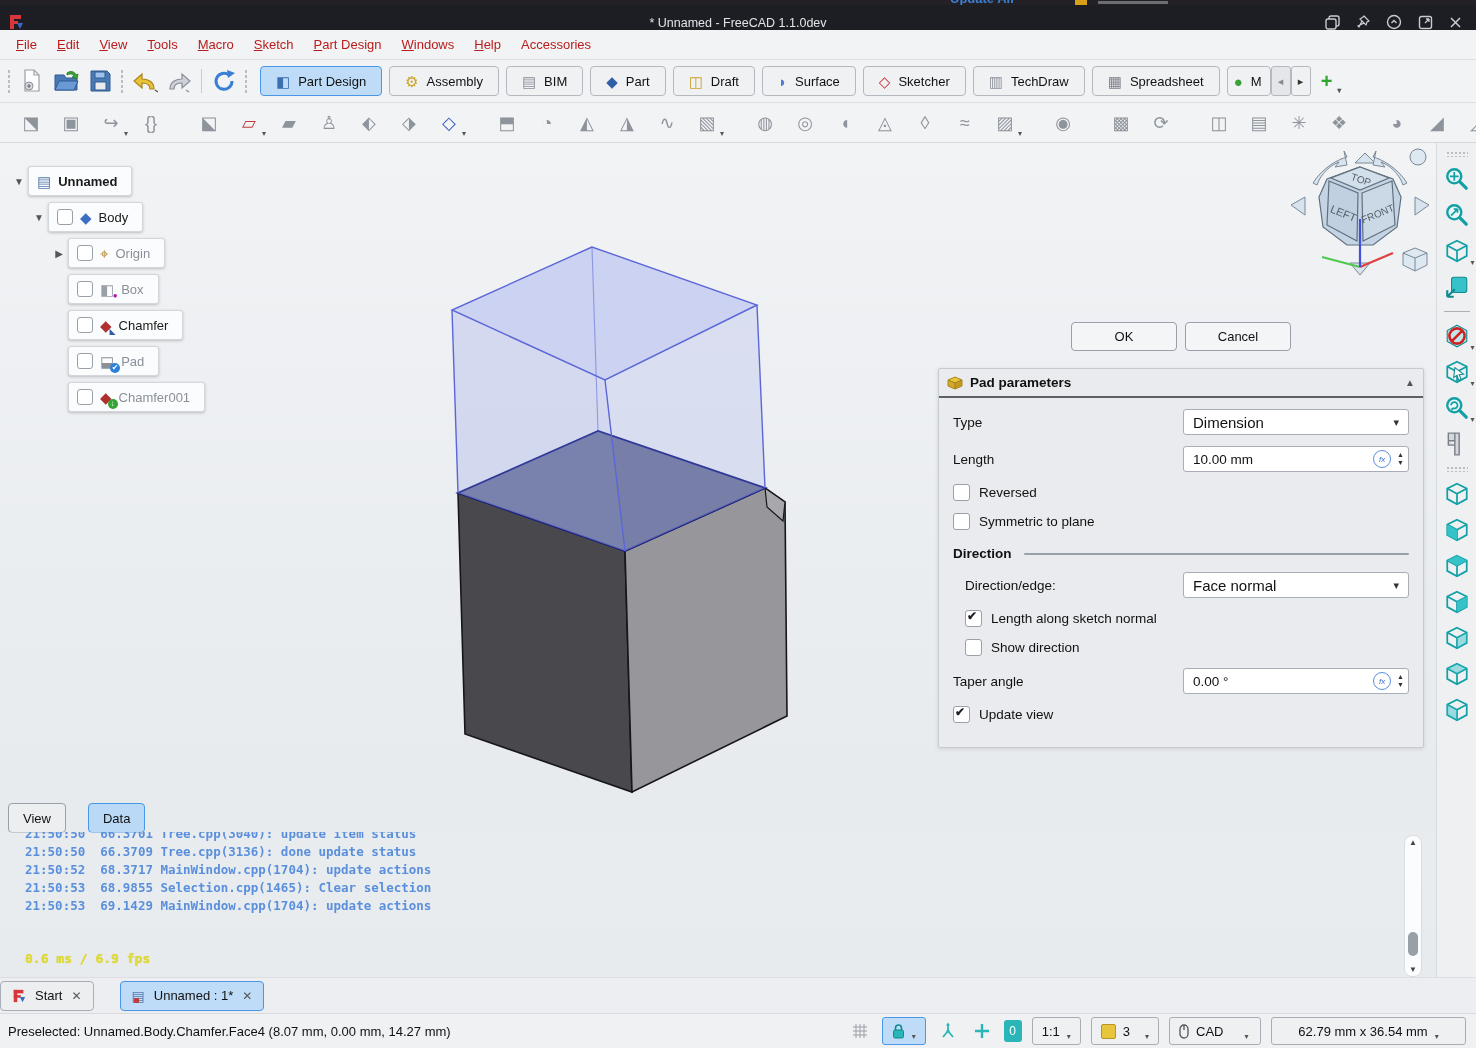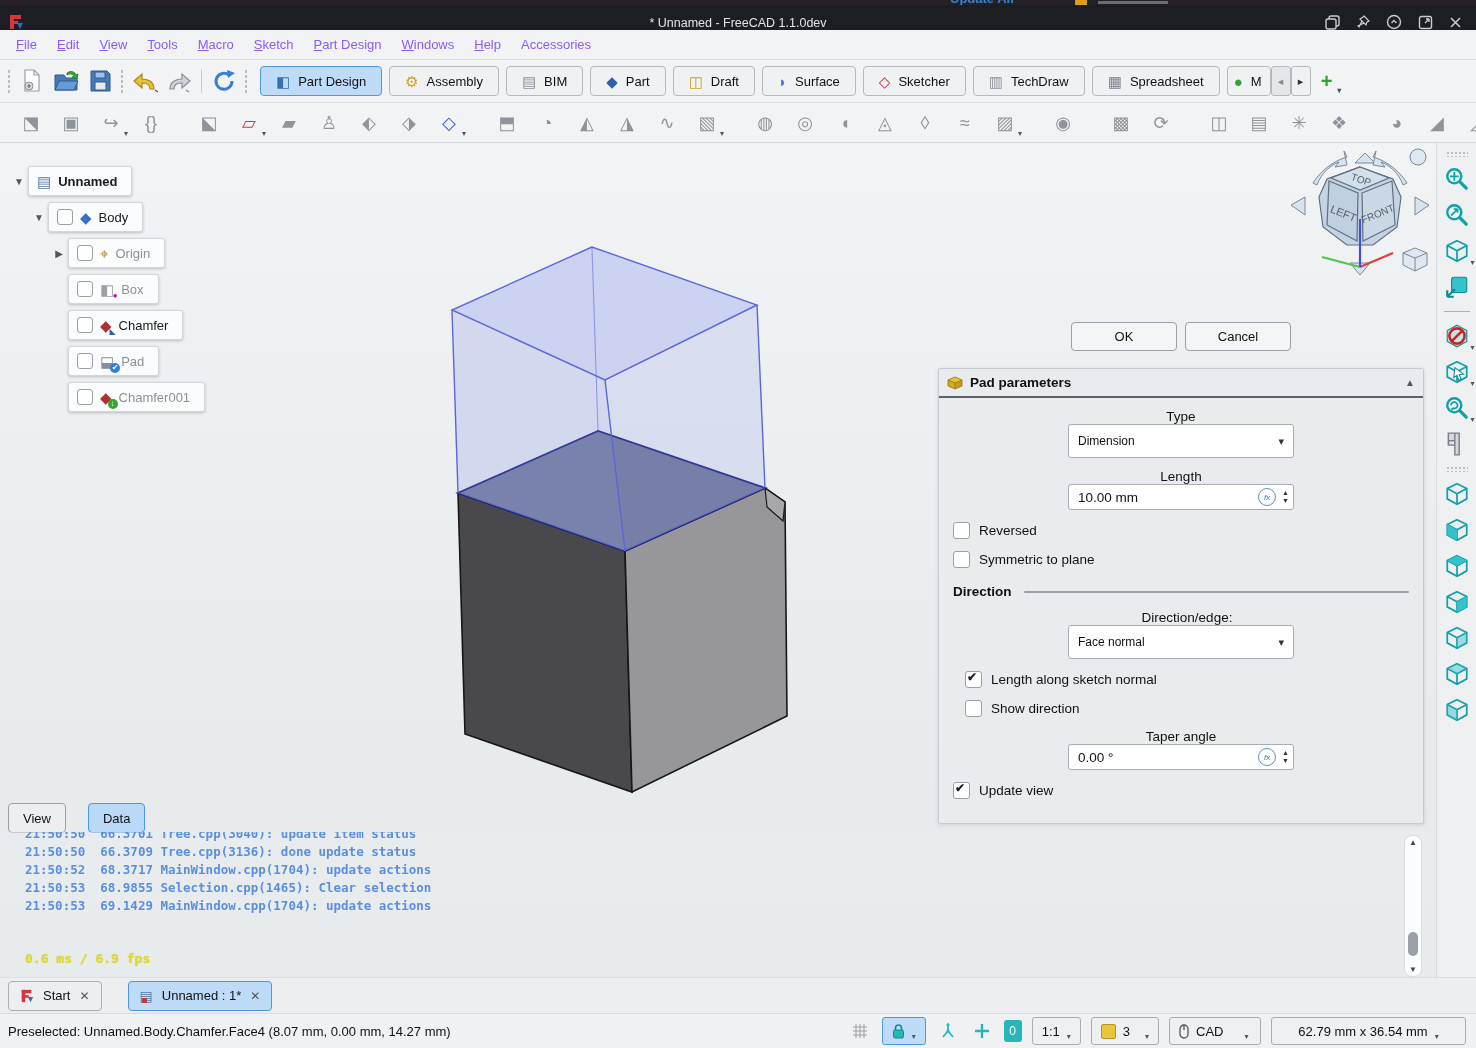--- a/index.html
+++ b/index.html
@@ -18,21 +18,21 @@
   #title-text{position:absolute;left:0;right:0;text-align:center;font-size:12.5px;color:#e2e4e8;}
   #win-controls{margin-left:auto;display:flex;align-items:center;gap:16px;padding-right:14px;z-index:2;}
   #win-controls svg{display:block;}
 
   .fc-logo{position:relative;display:inline-block;width:16px;height:16px;}
   .fc-logo svg{display:block;}
 
   
   #menubar{top:30px;left:0;width:1476px;height:30px;background:#f2f3f5;border-bottom:1px solid #dcdee1;
     display:flex;align-items:center;padding-left:6px;box-sizing:border-box;}
-  .mi{display:inline-block;padding:4px 10px;font-size:13px;color:#8b5cf6;border-radius:3px;}
+  .mi{display:inline-block;padding:4px 10px;font-size:13px;color:#b91c1c;border-radius:3px;}
   .mi.mn::first-letter{text-decoration:underline;}
 
   
   #wbbar{top:60px;left:0;width:1476px;height:43px;background:#f2f3f5;border-bottom:1px solid #dcdee1;
     display:flex;align-items:center;box-sizing:border-box;padding-left:4px;}
   .grip{width:5px;height:24px;margin:0 3px;background-image:radial-gradient(#b9bec4 1px,transparent 1.2px);background-size:4px 5px;}
   .tb-ico{width:34px;height:30px;display:flex;align-items:center;justify-content:center;border-radius:3px;}
   .tb-ico svg{display:block;}
   .vsep{width:1px;height:24px;background:#c9ccd0;margin:0 5px;}
   #wb-buttons{display:flex;align-items:center;gap:7px;margin-left:8px;}
@@ -88,25 +88,25 @@
   #rep-thumb{position:absolute;left:3px;top:96px;width:10px;height:24px;background:#9aa0a8;border-radius:5px;}
 
   
   #task{left:938px;top:179px;width:486px;}
   #task-buttons{display:flex;justify-content:center;gap:8px;}
   .task-btn{height:27px;min-width:80px;border:1px solid #9aa0a8;border-radius:4px;background:#f4f5f7;font-size:13px;color:#111;
     display:inline-flex;align-items:center;justify-content:center;padding:0 12px;}
   #pad-box{margin-top:17px;background:#e9ebee;border:1px solid #c6cbd1;border-radius:2px;padding-bottom:12px;box-shadow:0 1px 4px rgba(0,0,0,0.12);}
   #pad-header{display:flex;align-items:center;gap:7px;padding:6px 8px;font-weight:bold;font-size:13.5px;color:#111;border-bottom:2px solid #5c6167;}
   #pad-header .collapse{margin-left:auto;font-size:10px;color:#555;}
-  .frow{display:flex;align-items:center;margin:11px 14px;flex-direction:column;}
+  .frow{display:flex;align-items:center;margin:11px 14px;}
   .flabel{flex:1;font-size:13.5px;color:#111;}
   .fctl{width:226px;flex:none;}
   .dd{height:26px;background:#fff;border:1px solid #a9aeb6;border-radius:3px;display:flex;align-items:center;
-    padding:16px 9px;font-size:12px;color:#111;box-sizing:border-box;}
+    padding:0 9px;font-size:15px;color:#111;box-sizing:border-box;}
   .dd::after{content:"▾";margin-left:auto;font-size:11px;color:#333;}
   .spin{height:26px;background:#fff;border:1px solid #a9aeb6;border-radius:3px;display:flex;align-items:center;
     padding:0 4px 0 9px;font-size:13.5px;color:#111;box-sizing:border-box;}
   .spin .val{flex:1;}
   .fx{width:16px;height:16px;border:1px solid #5a8fd8;border-radius:50%;color:#3a6fd0;font-size:8px;font-style:italic;
     display:flex;align-items:center;justify-content:center;flex:none;}
   .spinners{display:flex;flex-direction:column;margin-left:6px;font-size:7px;color:#333;line-height:1.2;}
   .chkrow{display:flex;align-items:center;gap:9px;margin:12px 14px;}
   .chkrow.ind{margin-left:26px;}
   .cb{width:15px;height:15px;border:1px solid #9aa0a8;border-radius:3px;background:#fff;position:relative;flex:none;}
@@ -122,21 +122,21 @@
   
   #right-col{top:143px;left:1436px;width:40px;height:834px;background:#eef0f2;border-left:1px solid #d8dbde;
     display:flex;flex-direction:column;align-items:center;padding-top:8px;box-sizing:border-box;gap:8px;}
   .rt-ico{width:28px;height:28px;display:flex;align-items:center;justify-content:center;color:#12a0a6;position:relative;flex:none;}
   .rt-ico svg{display:block;}
   .rt-ico.caret::after{content:"▾";position:absolute;right:-4px;bottom:-2px;font-size:8px;color:#555;}
   .rt-sep{width:26px;height:1px;background:#aab0b6;flex:none;margin:2px 0;}
   .rt-grip{width:22px;height:6px;flex:none;background-image:radial-gradient(#b9bec4 1px,transparent 1.2px);background-size:4px 4px;}
 
   
-  #doctabs{top:977px;left:0;width:1476px;height:36px;background:#eceef1;border-top:1px solid #dcdee1;display:flex;align-items:center;padding-left:8px;box-sizing:border-box;gap:26px;}
+  #doctabs{top:977px;left:0;width:1476px;height:36px;background:#eceef1;border-top:1px solid #dcdee1;display:flex;align-items:center;box-sizing:border-box;gap:26px;}
   .dtab{height:28px;border:1px solid #a9aeb6;border-radius:4px;background:#eceef0;display:inline-flex;align-items:center;gap:9px;padding:0 11px;font-size:13px;color:#111;}
   .dtab.active{background:#bedcf8;border-color:#4a97e8;}
   .dtab .x{color:#555;font-size:12px;}
   .doc-ico{font-size:14px;color:#5577aa;position:relative;}
   .doc-ico::after{content:"";position:absolute;left:2px;bottom:1px;width:5px;height:5px;background:#c03a3a;border-radius:1px;}
 
   
   #statusbar{top:1013px;left:0;width:1476px;height:35px;background:#f0f1f3;border-top:1px solid #d8dbde;display:flex;align-items:center;box-sizing:border-box;padding:0 10px 0 8px;}
   #sb-msg{font-size:13px;color:#111;}
   #sb-right{margin-left:auto;display:flex;align-items:center;gap:10px;}

